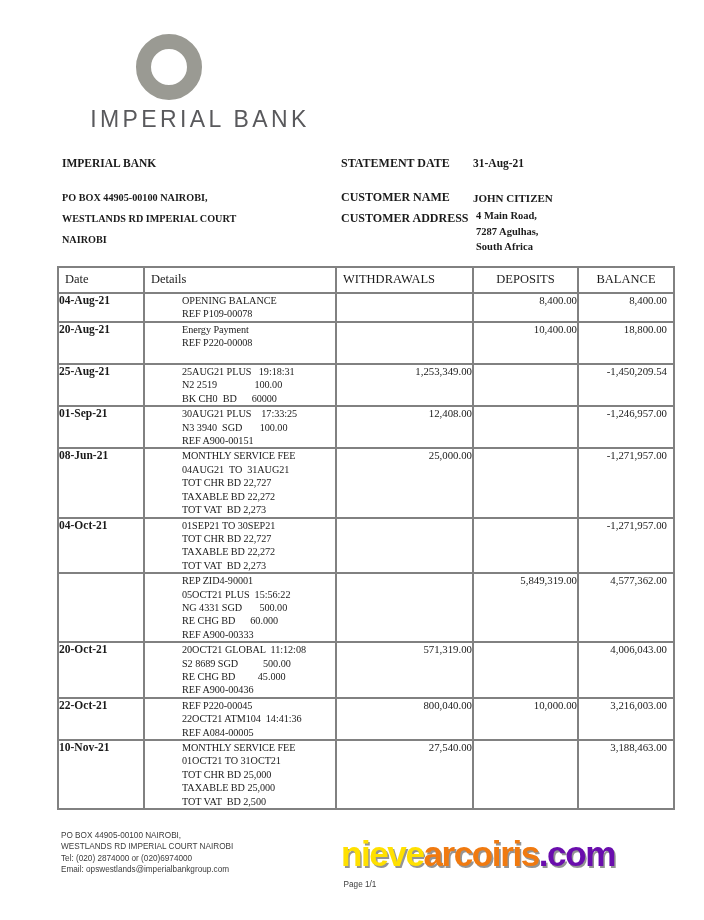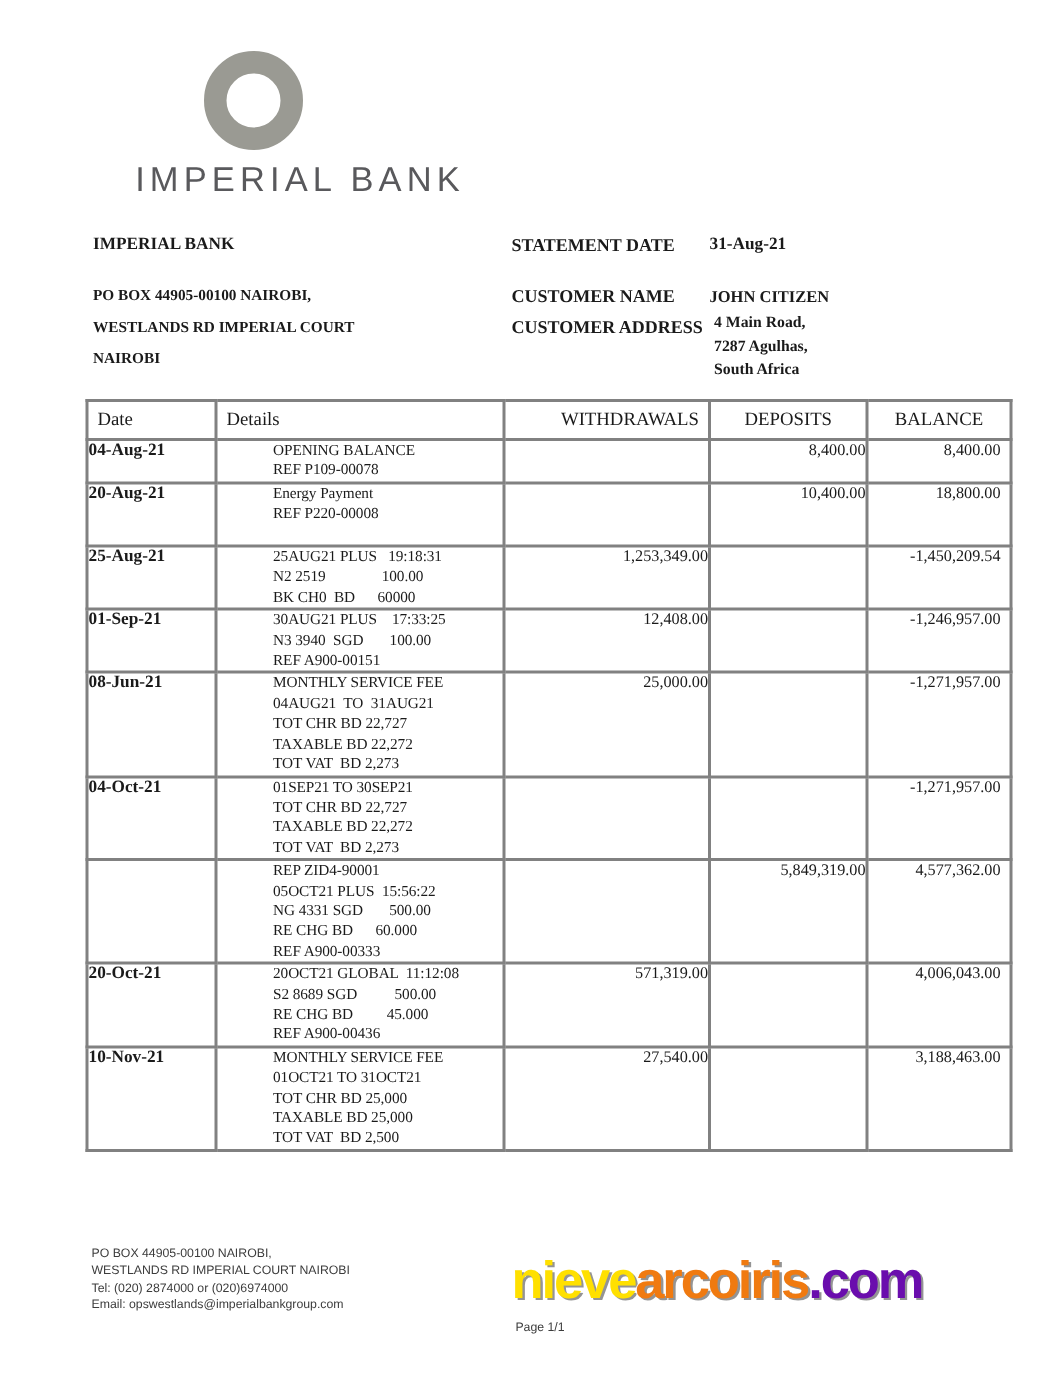--- a/index.html
+++ b/index.html
@@ -73,21 +73,21 @@
     padding: 0;
   }
   table.stmt th {
     font-weight: normal;
     font-size: 12.5px;
     padding: 4px 6px 5px 6px;
     height: 24px;
   }
   th.c-date   { width: 86px;  text-align: left; }
   th.c-det    { width: 192px; text-align: left; }
-  th.c-wdr    { width: 137px; text-align: right; margin-top: 48px; }
+  th.c-wdr    { width: 137px; text-align: left; margin-top: 48px; }
   th.c-dep    { width: 105px; text-align: center; }
   th.c-bal    { width: 96px;  text-align: center; }
 
   td.d-date {
     font-weight: bold;
     font-size: 11.5px;
     padding: 3px 0 0 5px;
     white-space: nowrap;
   }
   td.d-det {
@@ -277,20 +277,31 @@
               <div class="ln">20OCT21 GLOBAL  11:12:08</div>
               <div class="ln">S2 8689 SGD          500.00</div>
               <div class="ln">RE CHG BD         45.000</div>
               <div class="ln">REF A900-00436</div>
             </td>
             <td class="d-num">571,319.00</td>
             <td class="d-num"></td>
             <td class="d-num bal">4,006,043.00</td>
           </tr>
           <tr>
+            <td class="d-date">22-Oct-21</td>
+            <td class="d-det">
+              <div class="ln">REF P220-00045</div>
+              <div class="ln">22OCT21 ATM104  14:41:36</div>
+              <div class="ln">REF A084-00005</div>
+            </td>
+            <td class="d-num">800,040.00</td>
+            <td class="d-num">10,000.00</td>
+            <td class="d-num bal">3,216,003.00</td>
+          </tr>
+          <tr>
             <td class="d-date">10-Nov-21</td>
             <td class="d-det">
               <div class="ln">MONTHLY SERVICE FEE</div>
               <div class="ln">01OCT21 TO 31OCT21</div>
               <div class="ln">TOT CHR BD 25,000</div>
               <div class="ln">TAXABLE BD 25,000</div>
               <div class="ln">TOT VAT  BD 2,500</div>
             </td>
             <td class="d-num">27,540.00</td>
             <td class="d-num"></td>

